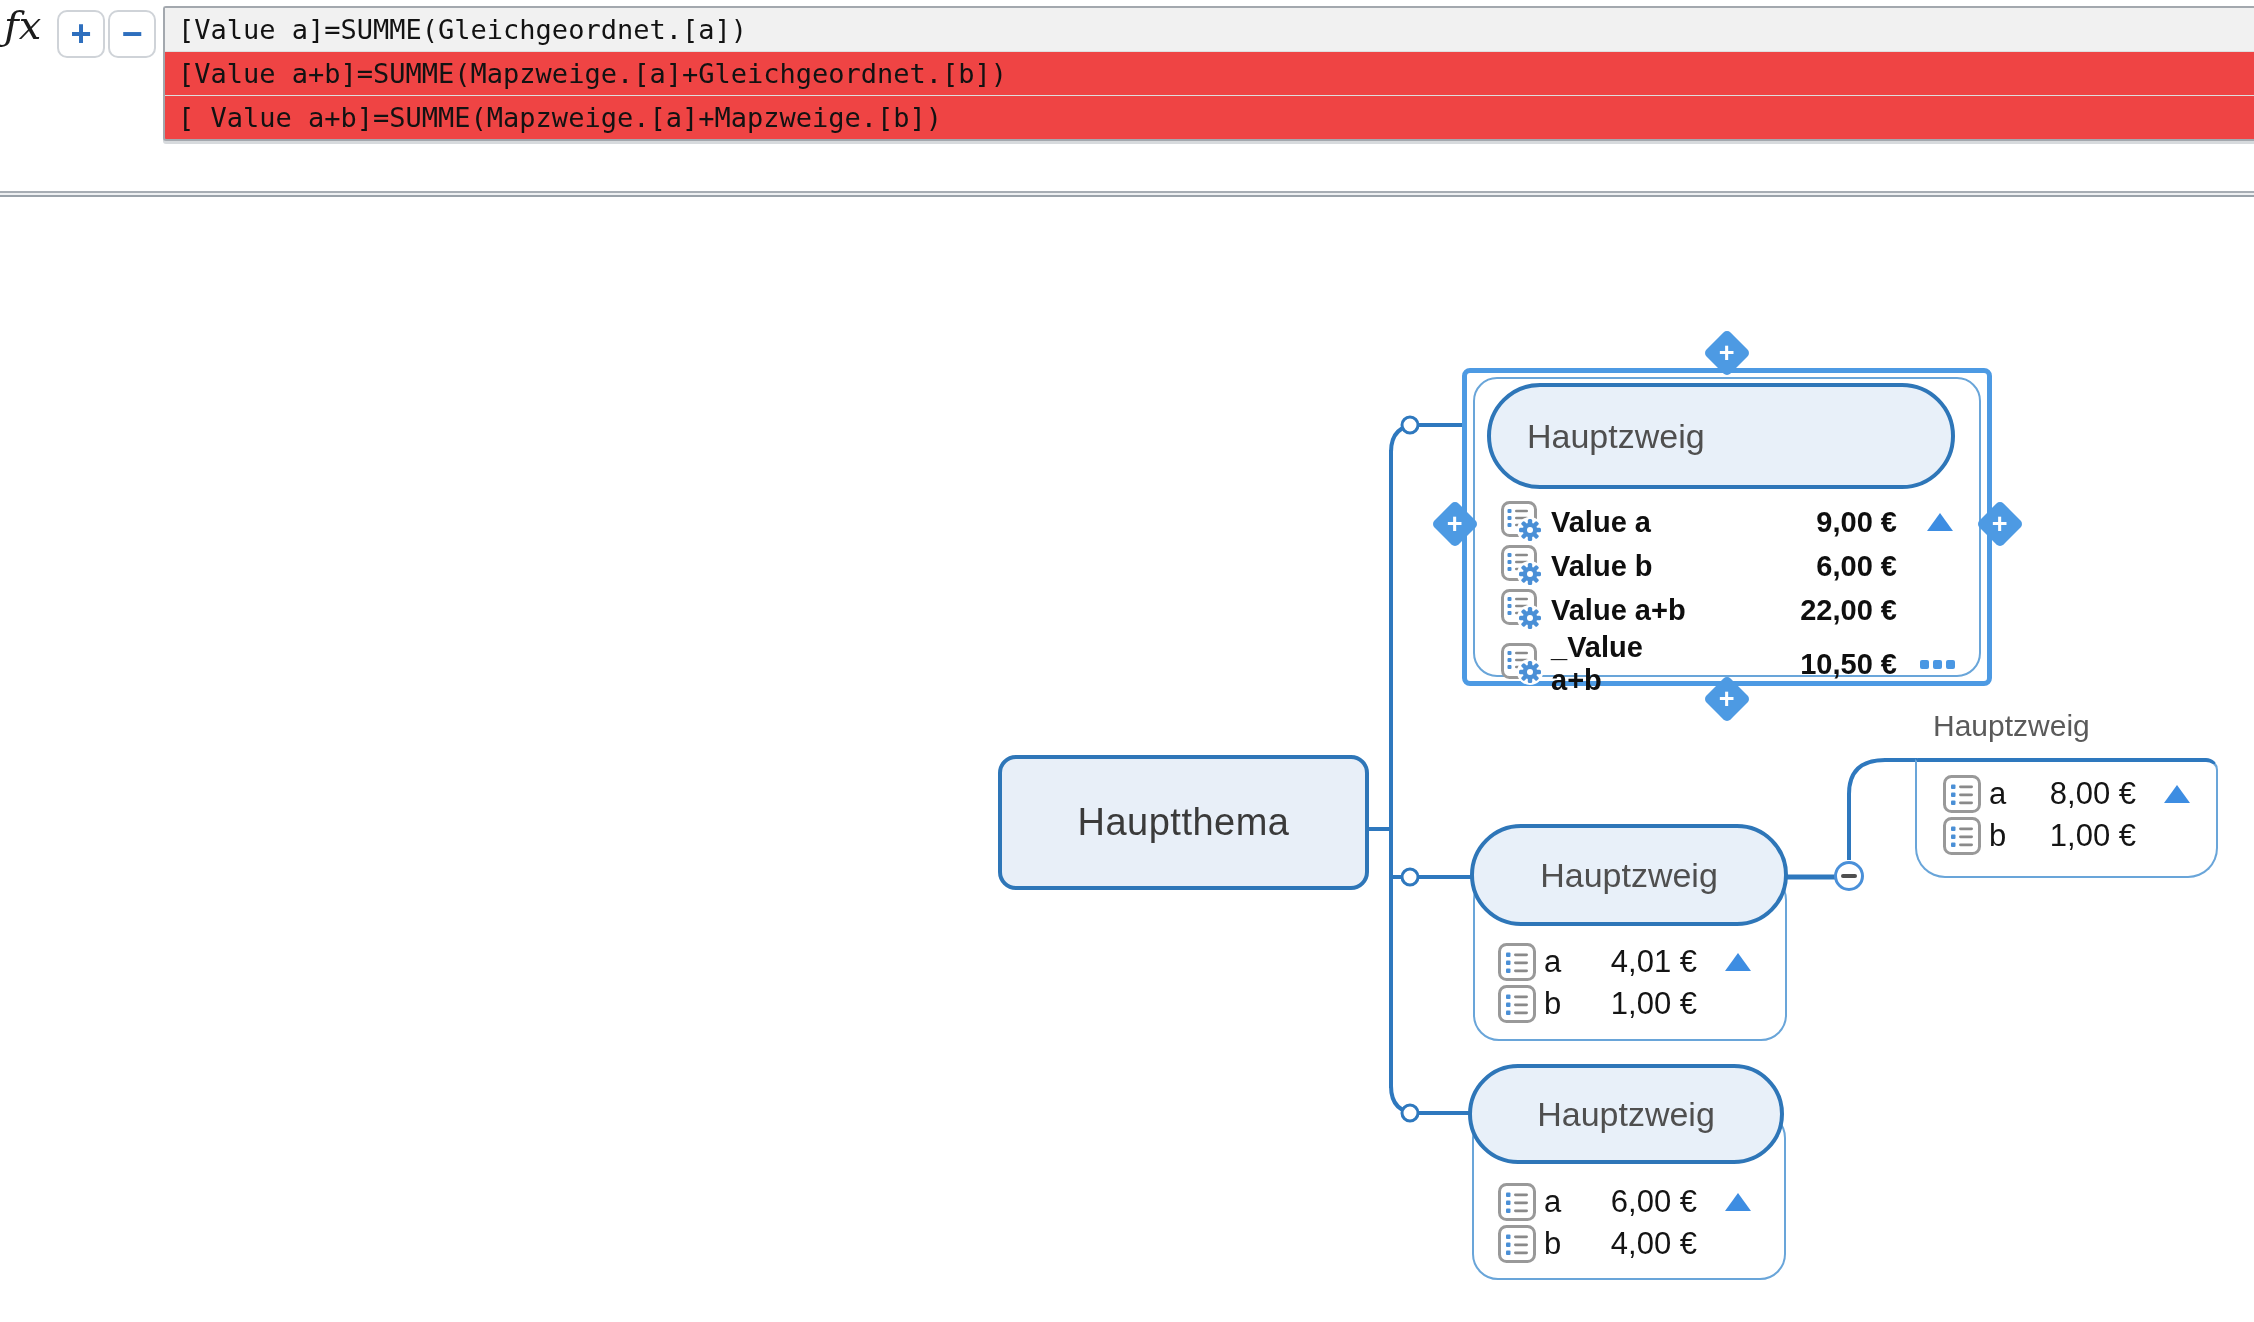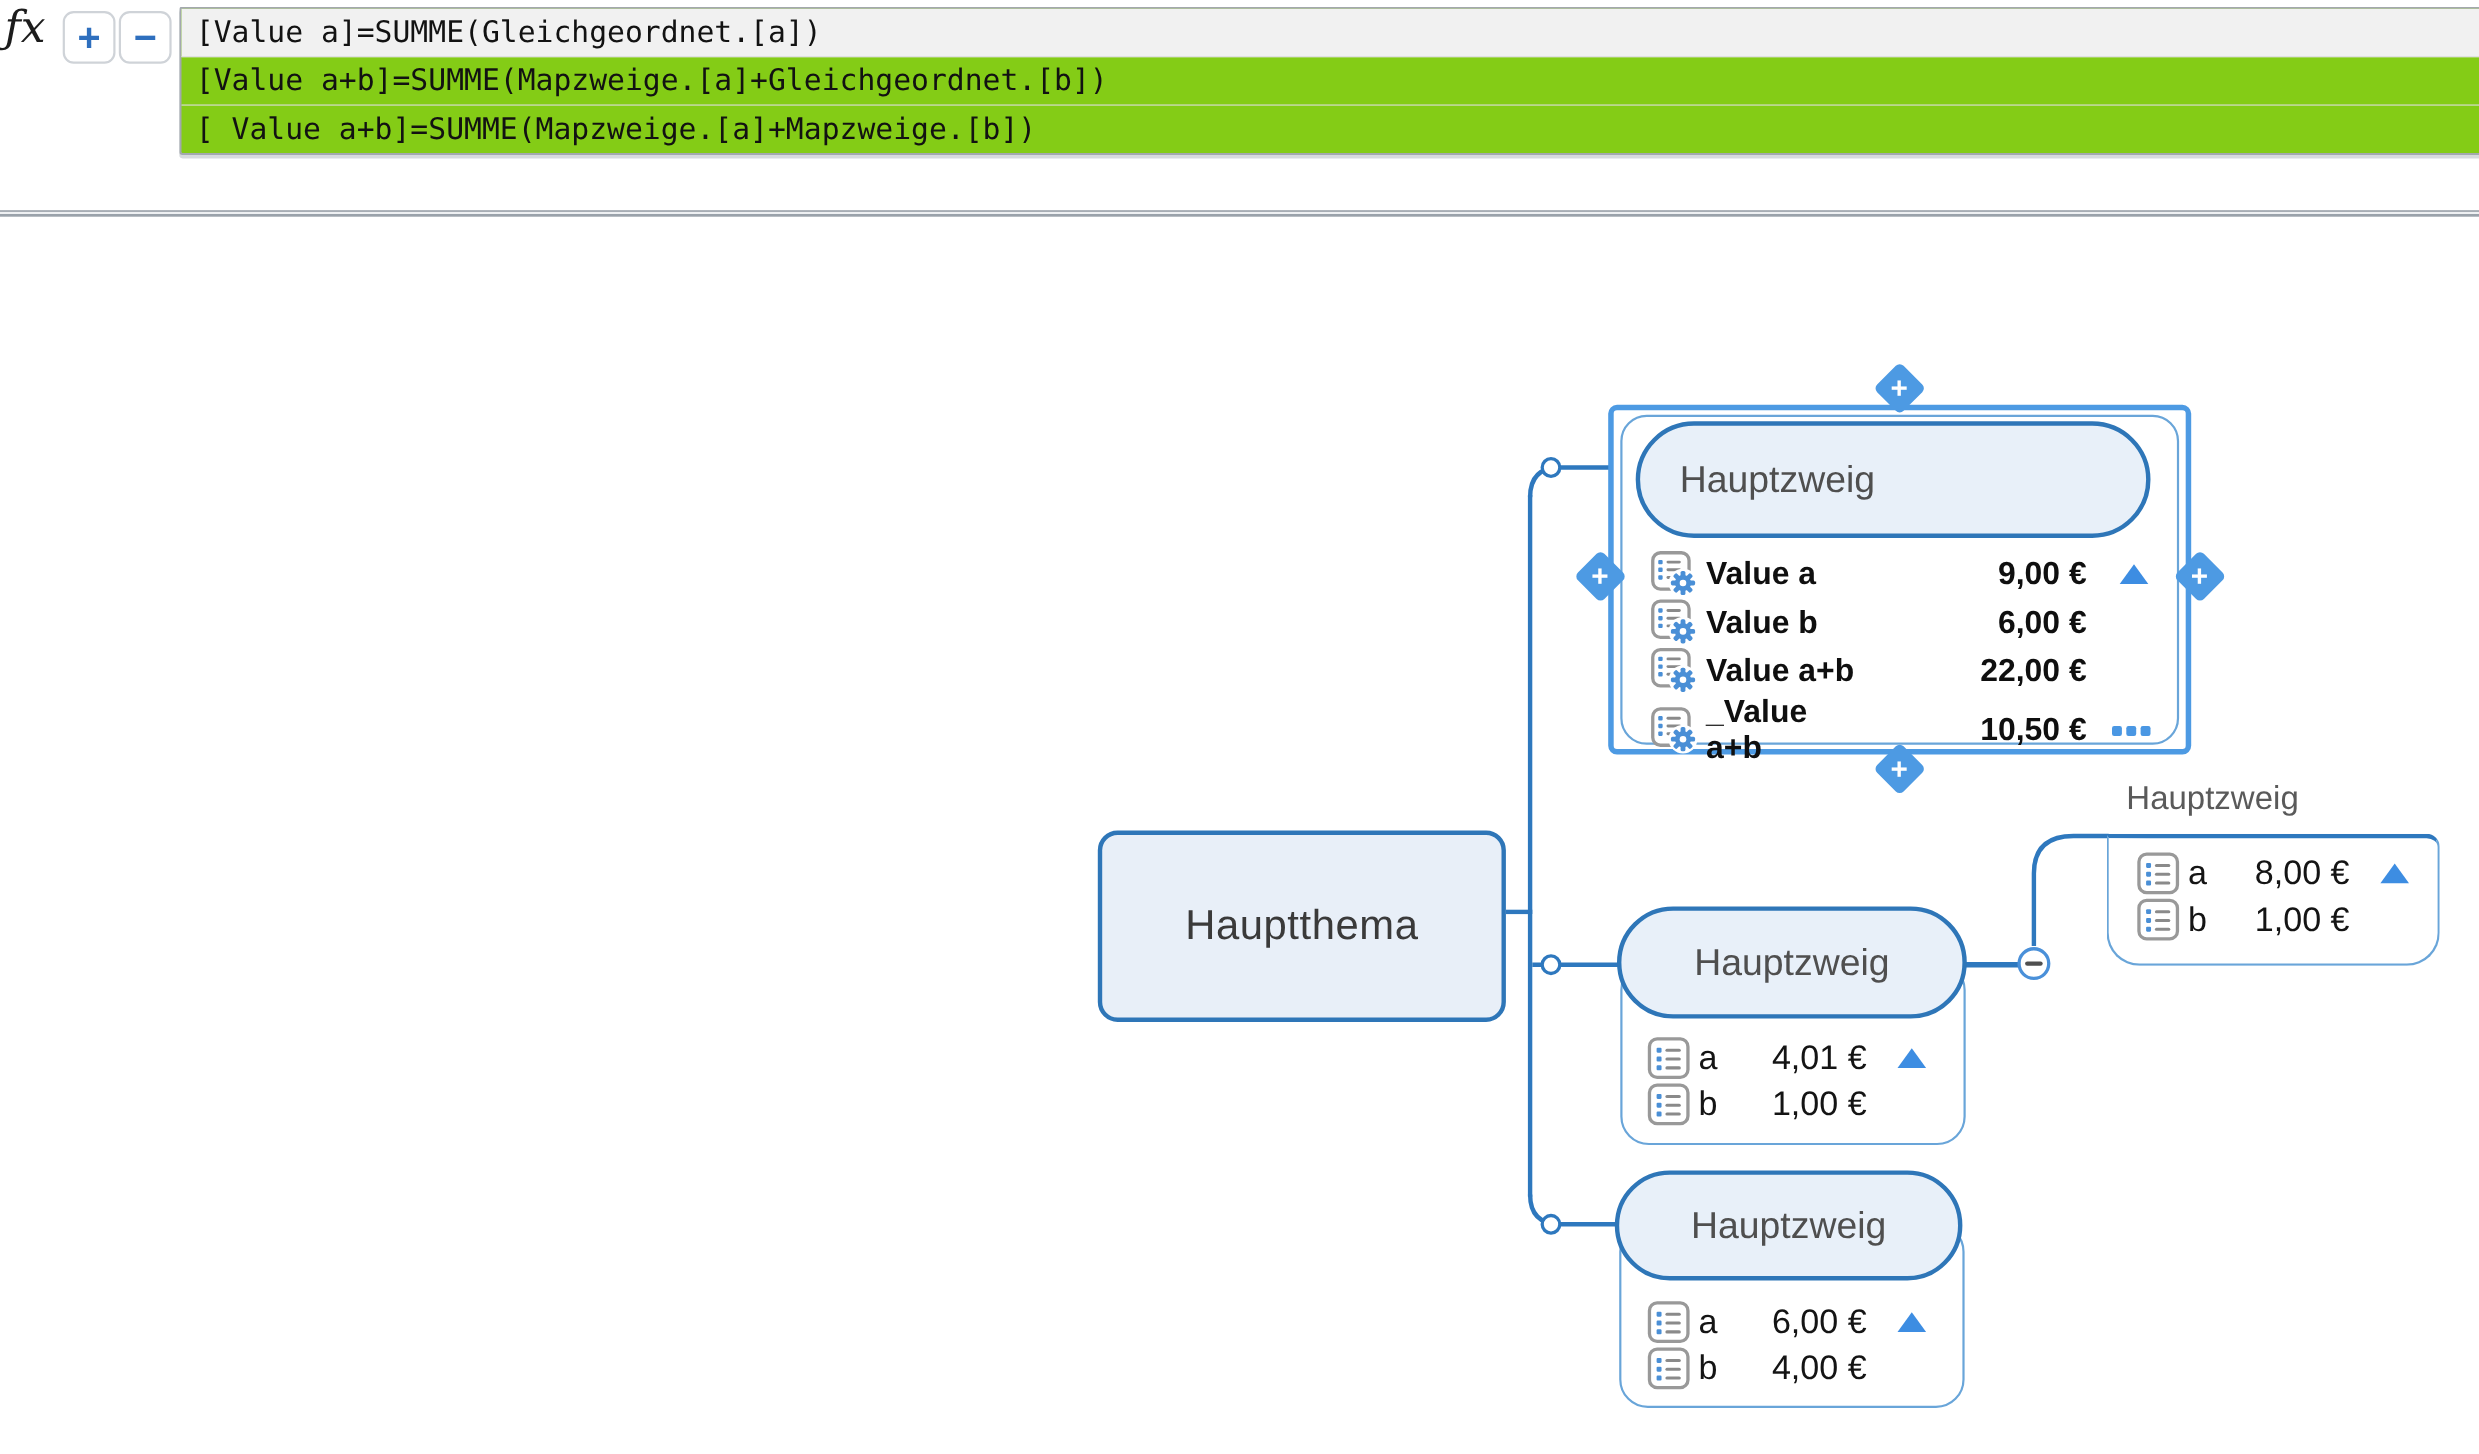--- a/index.html
+++ b/index.html
@@ -7,32 +7,32 @@
        font-family:"Liberation Sans",sans-serif;}
 
   
   .fx-glyph{position:absolute;left:4px;top:2px;font:italic 40px "DejaVu Serif",serif;color:#1c1c1c;}
   .fbtn{position:absolute;top:10px;width:48px;height:48px;border:2px solid #cfd3d8;border-radius:10px;
         background:#fff;color:#2e6fbe;font-size:36px;font-weight:bold;display:flex;align-items:center;
         justify-content:center;box-sizing:border-box;padding:0;line-height:1;cursor:pointer;}
   .fbtn.add{left:57px;}
   .fbtn.rem{left:108px;}
   .formula-panel{position:absolute;left:163px;top:6px;width:2091px;box-sizing:border-box;
-        border:2px solid #a3a8ae;border-right:none;border-radius:3px 0 0 3px;background:#84cc16;
+        border:2px solid #a3a8ae;border-right:none;border-radius:3px 0 0 3px;background:#ef4444;
         box-shadow:0 3px 0 #d7dadd;}
   .frow{height:43px;line-height:43px;padding-left:13px;font-family:"DejaVu Sans Mono",monospace;
         font-size:27px;color:#121212;border-bottom:1px solid #dedede;white-space:pre;}
   .frow:last-child{border-bottom:none;}
   .frow.selected{background:#f1f1f1;}
   .hrule{position:absolute;top:191px;left:0;width:2254px;height:6px;
         background:linear-gradient(to bottom,#a7adb4 0 2px,#eef0f2 2px 4px,#9aa2aa 4px 6px);}
 
   
   .links{position:absolute;left:0;top:0;z-index:1;}
-  .central{position:absolute;left:998px;top:755px;width:371px;height:174px;box-sizing:border-box;
+  .central{position:absolute;left:998px;top:755px;width:371px;height:135px;box-sizing:border-box;
         border:4px solid #2e76b8;border-radius:18px;background:#e8eff8;z-index:2;
         display:flex;align-items:center;justify-content:center;font-size:38px;color:#3a3a3a;letter-spacing:.5px;}
   .body-box{position:absolute;box-sizing:border-box;background:#fff;border:2px solid #69a5d9;
         border-radius:26px;z-index:2;}
   .pill{position:absolute;box-sizing:border-box;border:4px solid #2e76b8;border-radius:60px;
         background:#e8f0f9;z-index:4;display:flex;align-items:center;justify-content:center;
         font-size:34px;color:#4f4f4f;}
   .pill.left-text{justify-content:flex-start;padding-left:36px;}
 
   .frame{position:absolute;left:1462px;top:368px;width:530px;height:318px;box-sizing:border-box;

